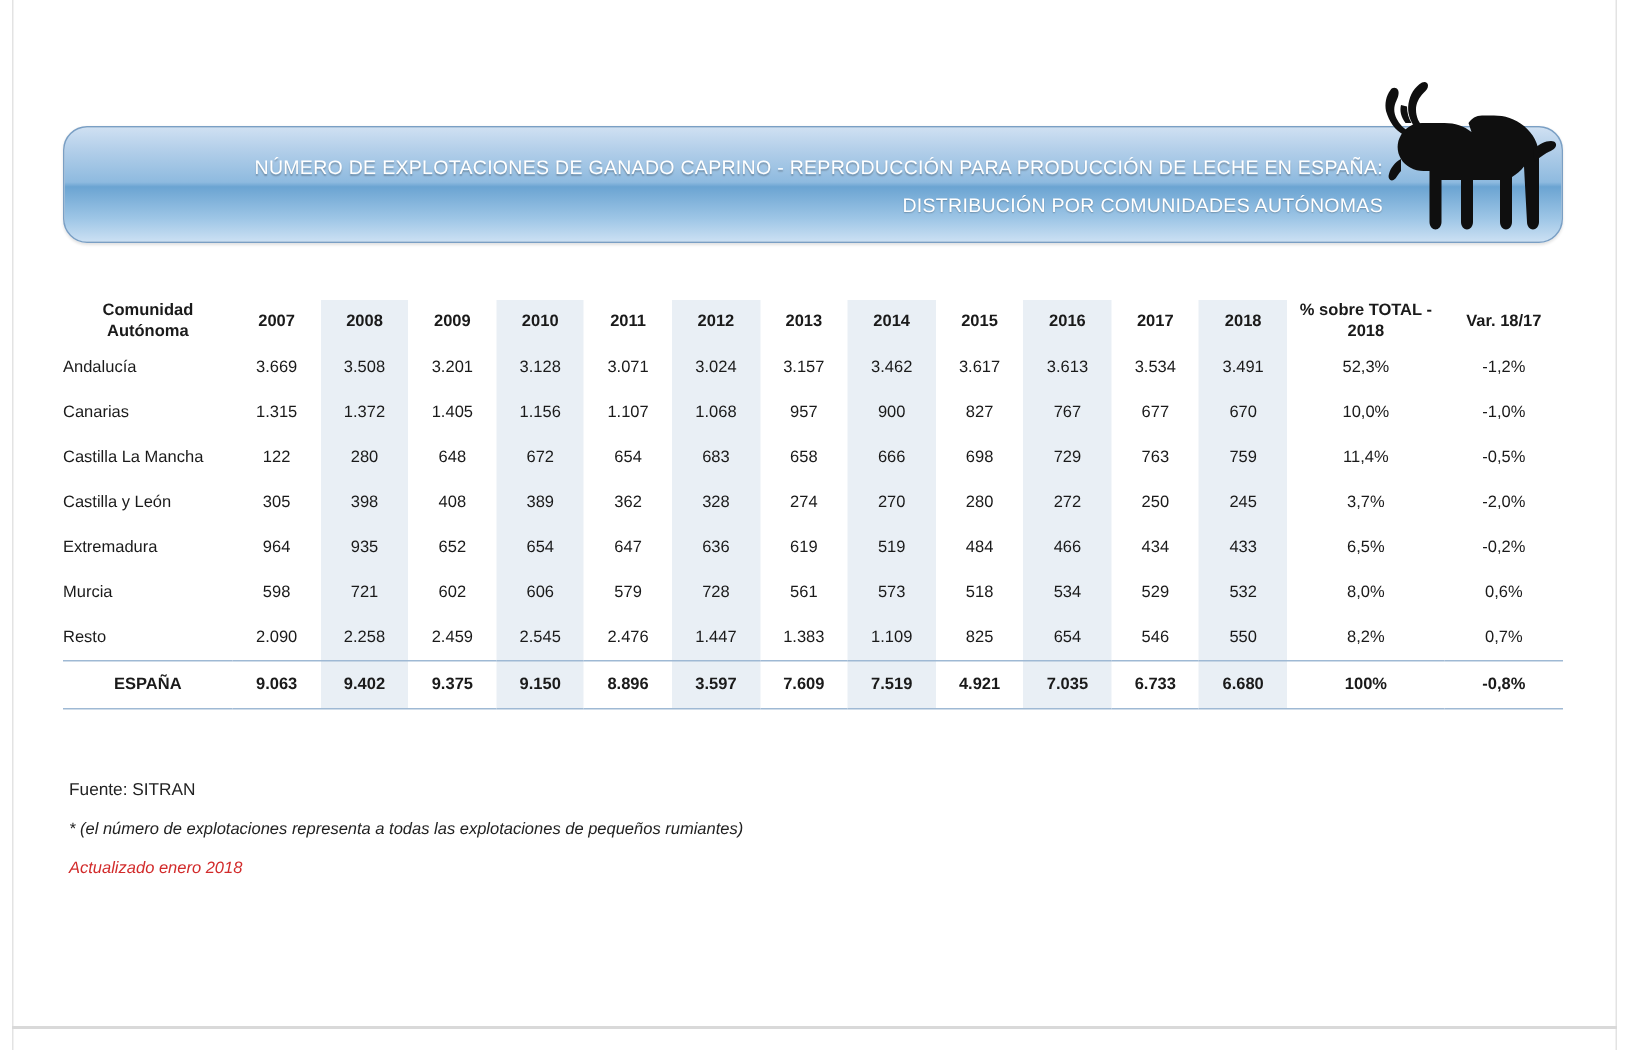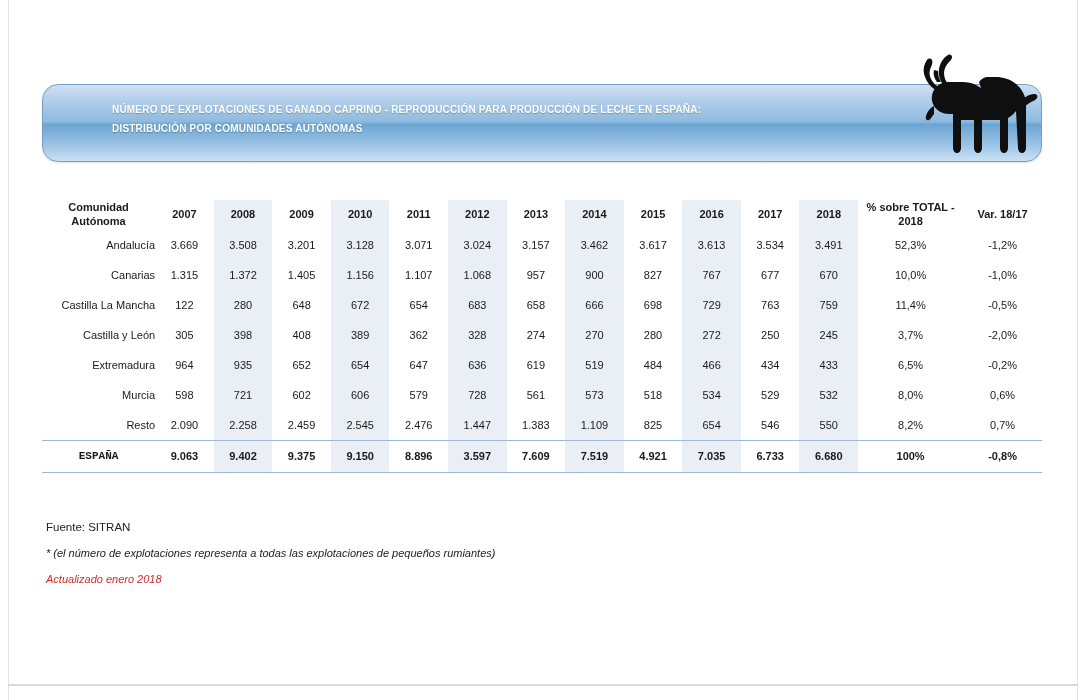--- a/index.html
+++ b/index.html
@@ -50,24 +50,24 @@
       #8ebadf 48%,
       #6ba4d2 52%,
       #9ec6e6 80%,
       #cbe0f3 100%);
     box-shadow: 0 1px 2px rgba(0,0,0,0.12);
   }
   .banner-text {
     position: absolute;
     left: 70px; right: 120px;
     top: 16px;
-    text-align: left;
+    text-align: right;
     color: #ffffff;
-    font-size: 10px;
-    font-weight: bold;
+    font-size: 13px;
+    font-weight: normal;
     letter-spacing: 0.2px;
     line-height: 1.9;
     text-shadow: 0 1px 1px rgba(0,0,0,0.25);
   }
   .banner-text .l2 { display: block; }
 
   
   .goat {
     position: absolute;
     right: -6px; top: -40px;
@@ -113,22 +113,22 @@
     border-bottom: 1.5px solid #9fb9d4;
     height: 32px;
   }
   
   .shade { background: #e9eff5; }
   td.name, th.first { width: 112px; }
   th.pct, td.pct { width: 104px; }
   th.var, td.var { width: 78px; }
   .yearcol { width: 58px; }
 
-  tbody td.name { text-align: right; }
-  tbody tr.total td.name { text-align: center; font-family: Liberation Mono, monospace; }
+  tbody td.name { text-align: left; }
+  tbody tr.total td.name { text-align: center; }
 
   
   .notes {
     position: absolute;
     left: 46px; top: 521px;
     width: 800px;
   }
   .notes p {
     margin: 0 0 14px 0;
     font-size: 11.5px;

